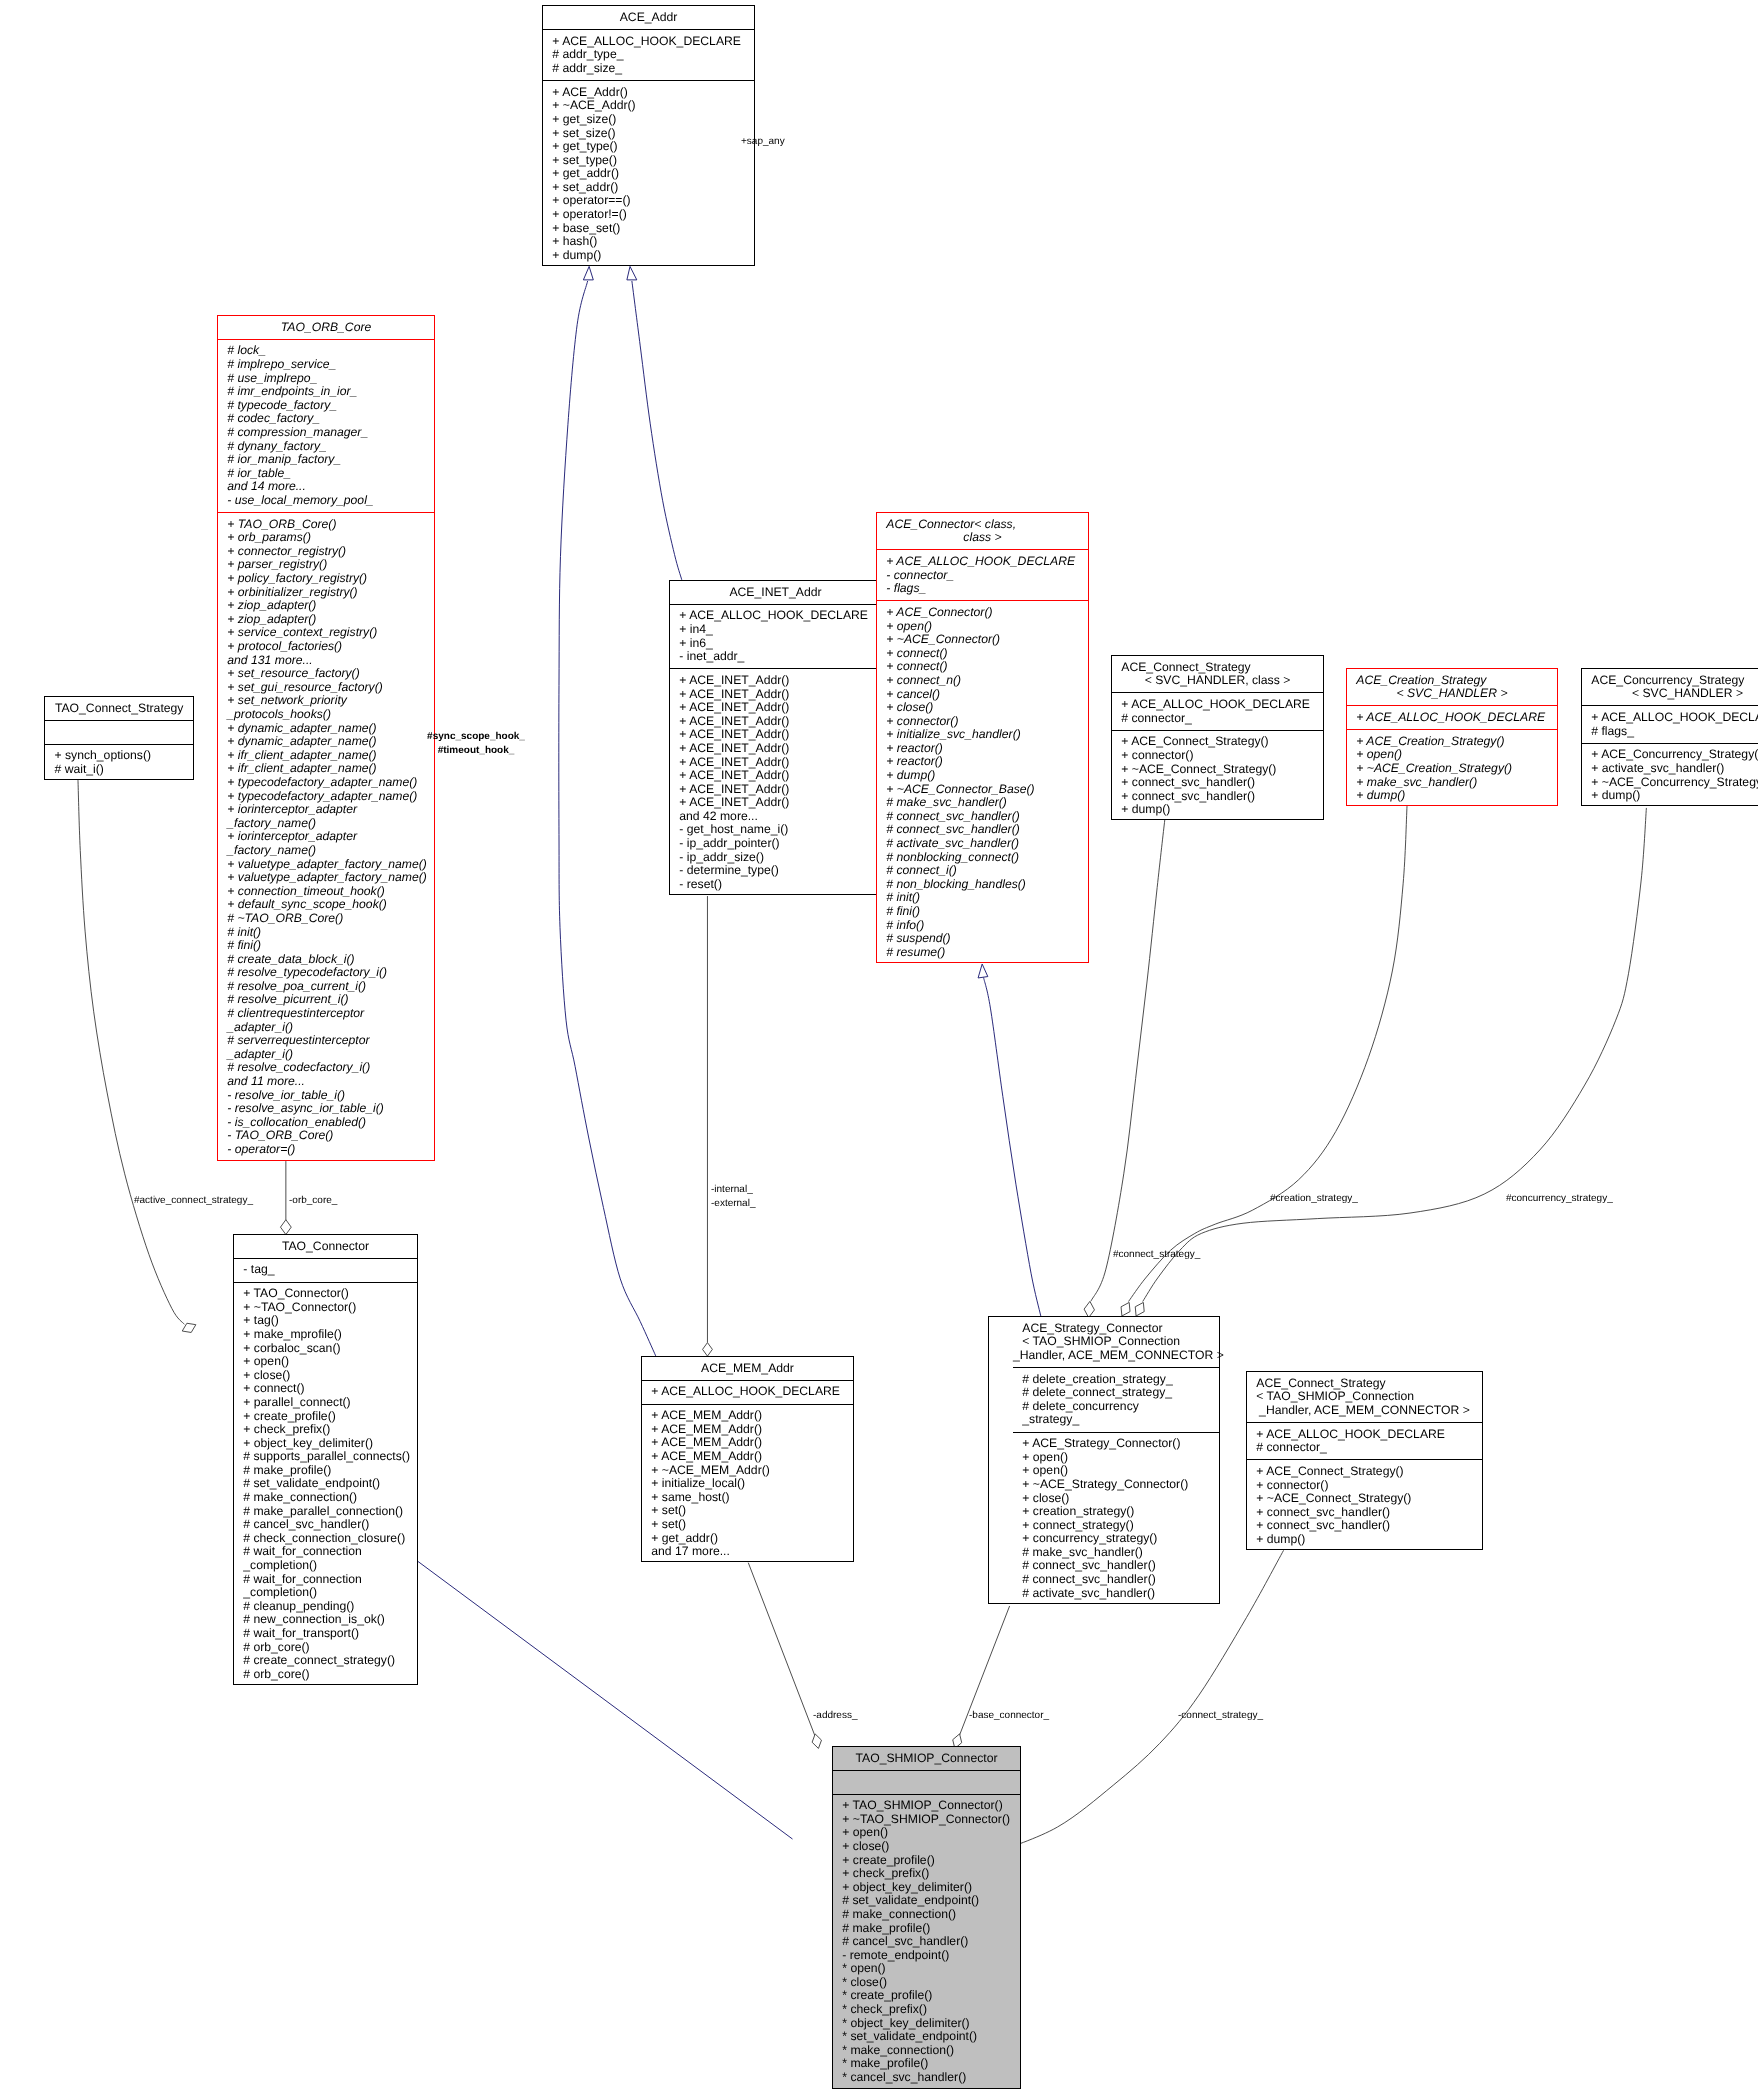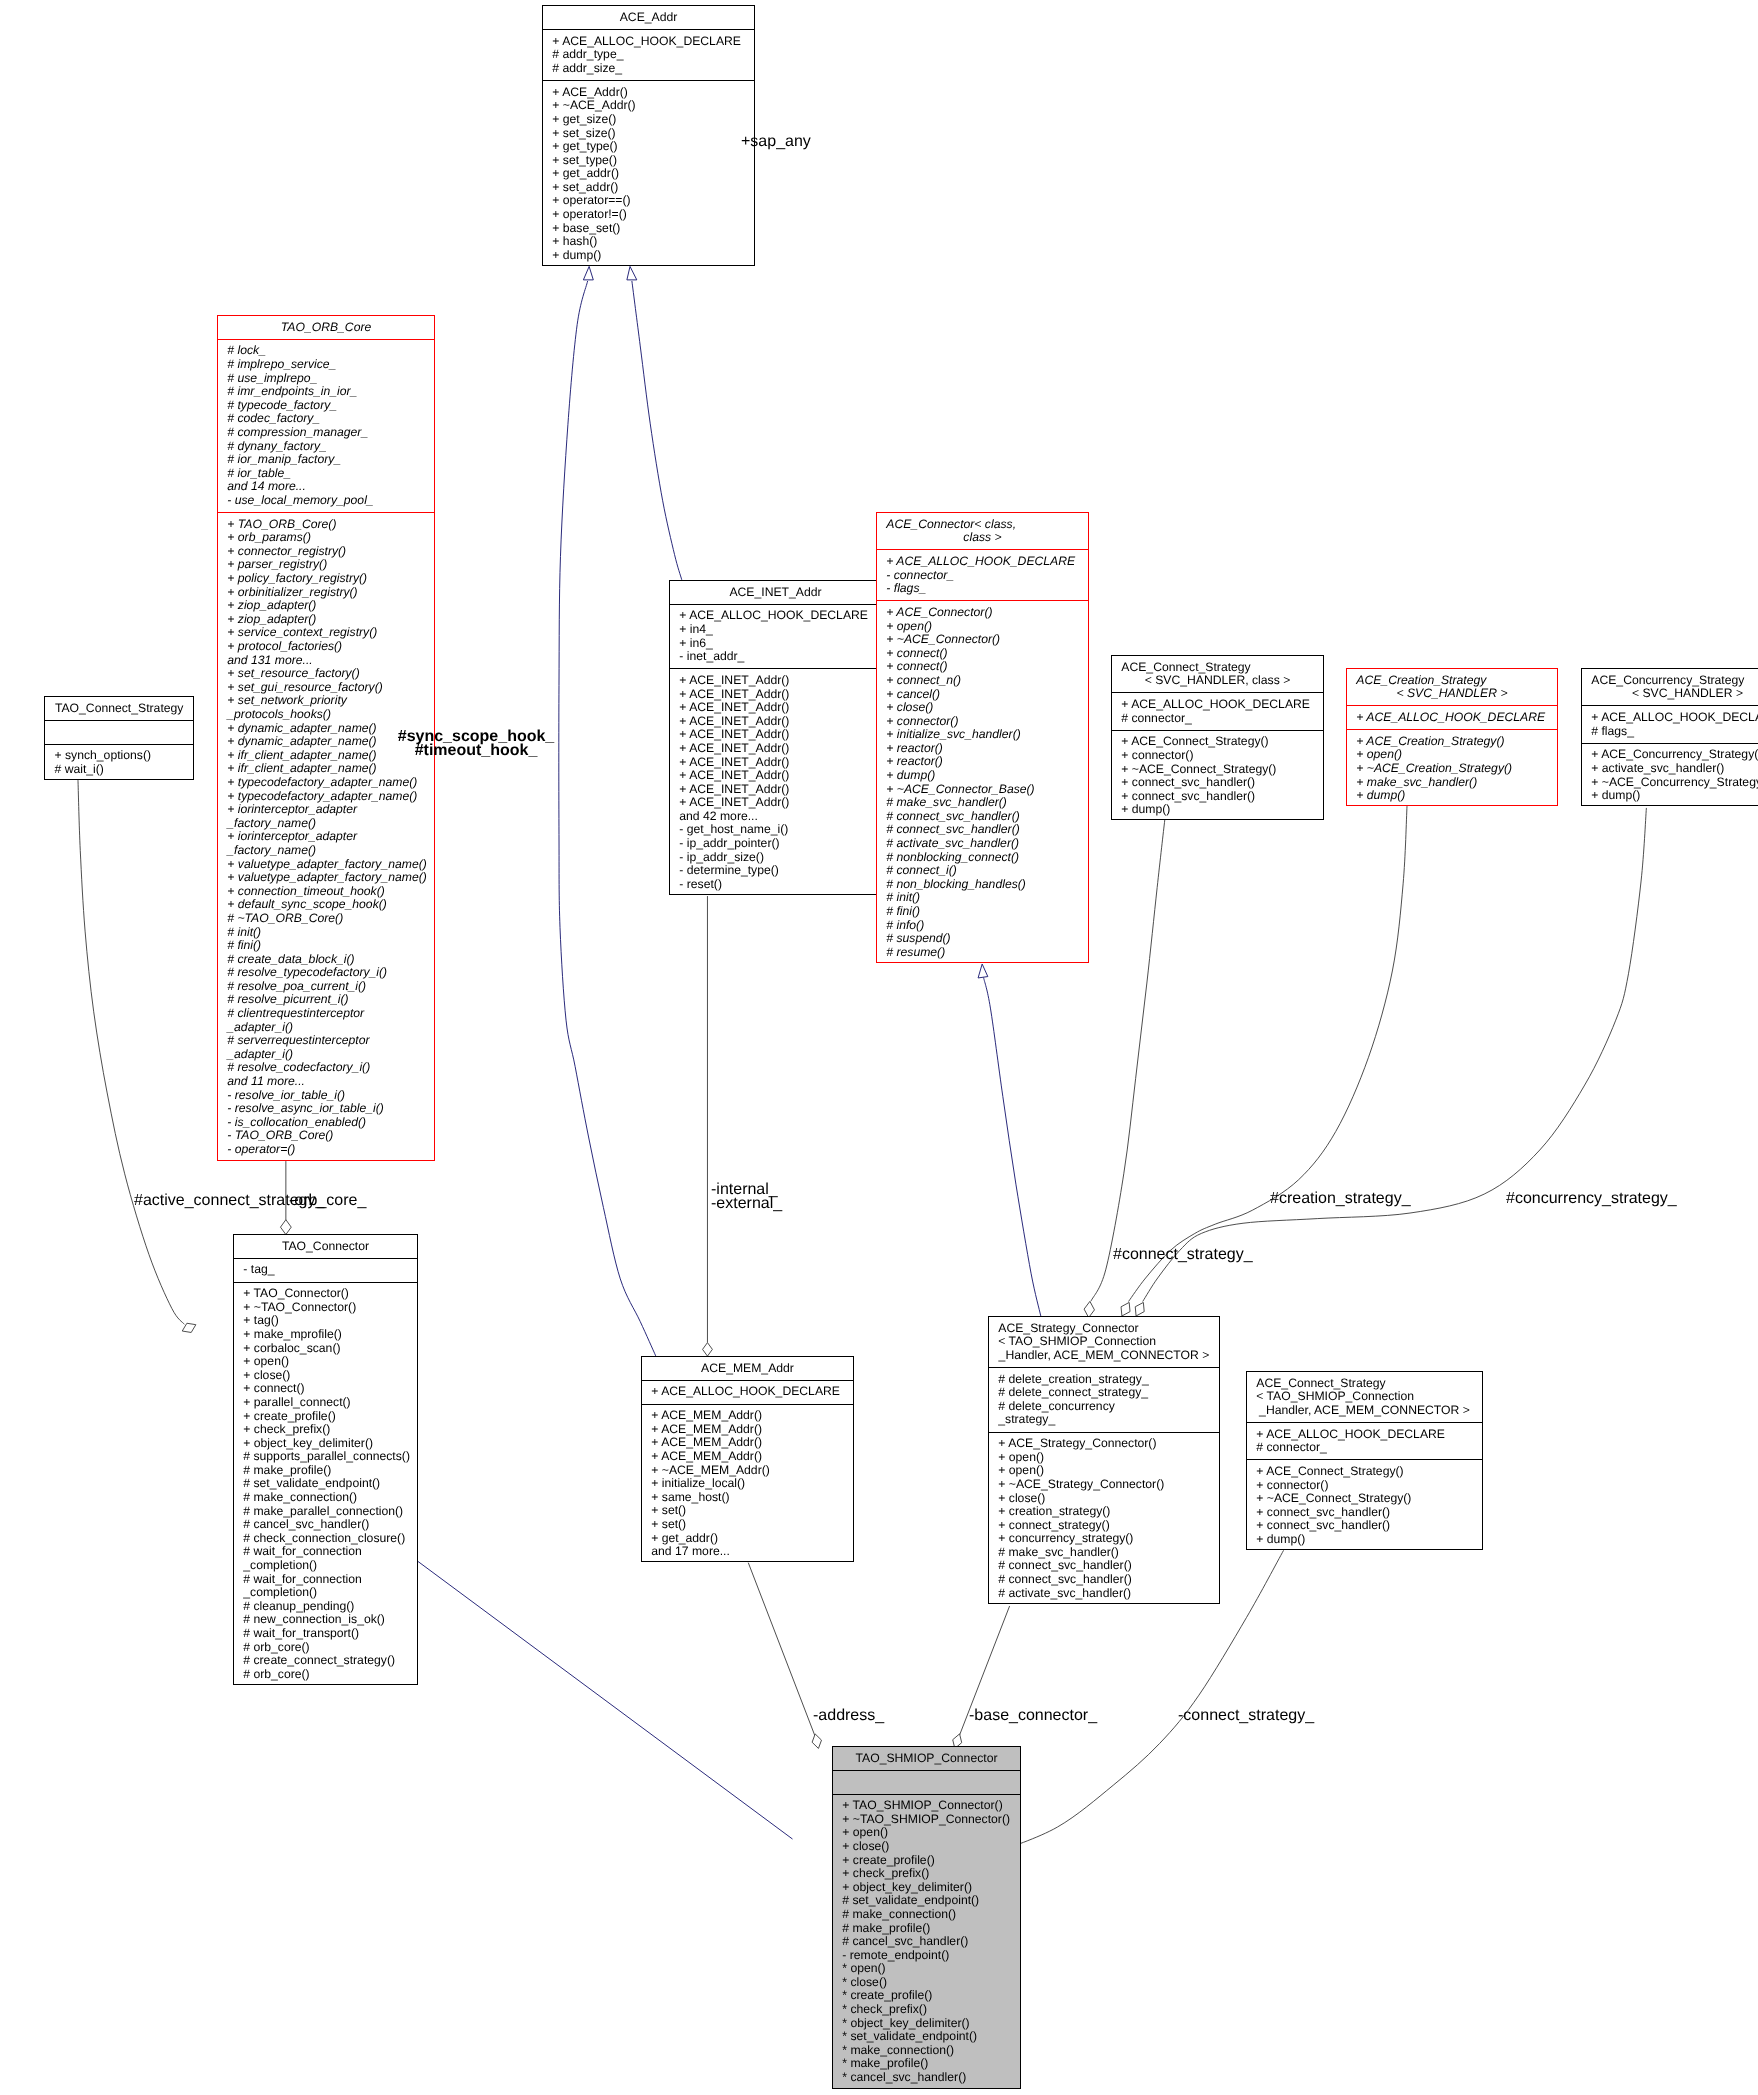--- a/index.html
+++ b/index.html
@@ -7,21 +7,21 @@
   #canvas{position:relative;width:1759px;height:2095px;background:#ffffff;overflow:hidden;
           font-family:"Liberation Sans",sans-serif;font-size:12.2px;color:#000000;-webkit-font-smoothing:antialiased;text-rendering:geometricPrecision;}
   .uml{position:absolute;box-sizing:border-box;border:0.9px solid #000000;background:#ffffff;z-index:2;margin-left:40px;}
   .uml.hl{border-color:#ff0000;font-style:italic;}
   .sec{box-sizing:border-box;padding:4.6px 0;}
   .sec + .sec{border-top:0.9px solid #000000;}
   .uml.hl .sec + .sec{border-top-color:#ff0000;}
   .row{height:13.6px;line-height:13.6px;font-size:12.2px;white-space:pre;
        padding-left:9.3px;overflow:visible;}
   .row.ctr{text-align:center;padding-left:0;}
-  .elabel{position:absolute;font-size:16px;line-height:13.6px;white-space:pre;color:#000000;z-index:3;}
+  .elabel{position:absolute;font-size:10px;line-height:13.6px;white-space:pre;color:#000000;z-index:3;}
   .elabel > div{height:13.6px;}
   .elabel.ctr{text-align:center;transform:translateX(-50%);}
   svg#edges{position:absolute;left:0;top:0;width:1759px;height:2095px;z-index:1;}
 </style>
 </head>
 <body>
 
 <div id="canvas">
 <svg id="edges" viewBox="0 0 1896 2259" xmlns="http://www.w3.org/2000/svg">
       <g>
@@ -361,21 +361,21 @@
         <div class="row">+ ACE_MEM_Addr()</div>
         <div class="row">+ ~ACE_MEM_Addr()</div>
         <div class="row">+ initialize_local()</div>
         <div class="row">+ same_host()</div>
         <div class="row">+ set()</div>
         <div class="row">+ set()</div>
         <div class="row">+ get_addr()</div>
         <div class="row">and 17 more...</div>
       </div>
     </div>
-    <div class="uml" style="left: 948px; top: 1316px; width: 232px; height: 288px; background: rgb(255, 255, 255); border-color: rgb(0, 0, 0);">
+    <div class="uml" style="left: 948px; top: 1316px; width: 232px; height: 288px; background: rgb(255, 255, 255); border-color: rgb(0, 0, 0); padding-left: 24px;">
       <div class="sec">
         <div class="row">ACE_Strategy_Connector</div>
         <div class="row">&lt; TAO_SHMIOP_Connection</div>
         <div class="row ctr">_Handler, ACE_MEM_CONNECTOR &gt;</div>
       </div>
       <div class="sec">
         <div class="row"># delete_creation_strategy_</div>
         <div class="row"># delete_connect_strategy_</div>
         <div class="row"># delete_concurrency</div>
         <div class="row">_strategy_</div>

